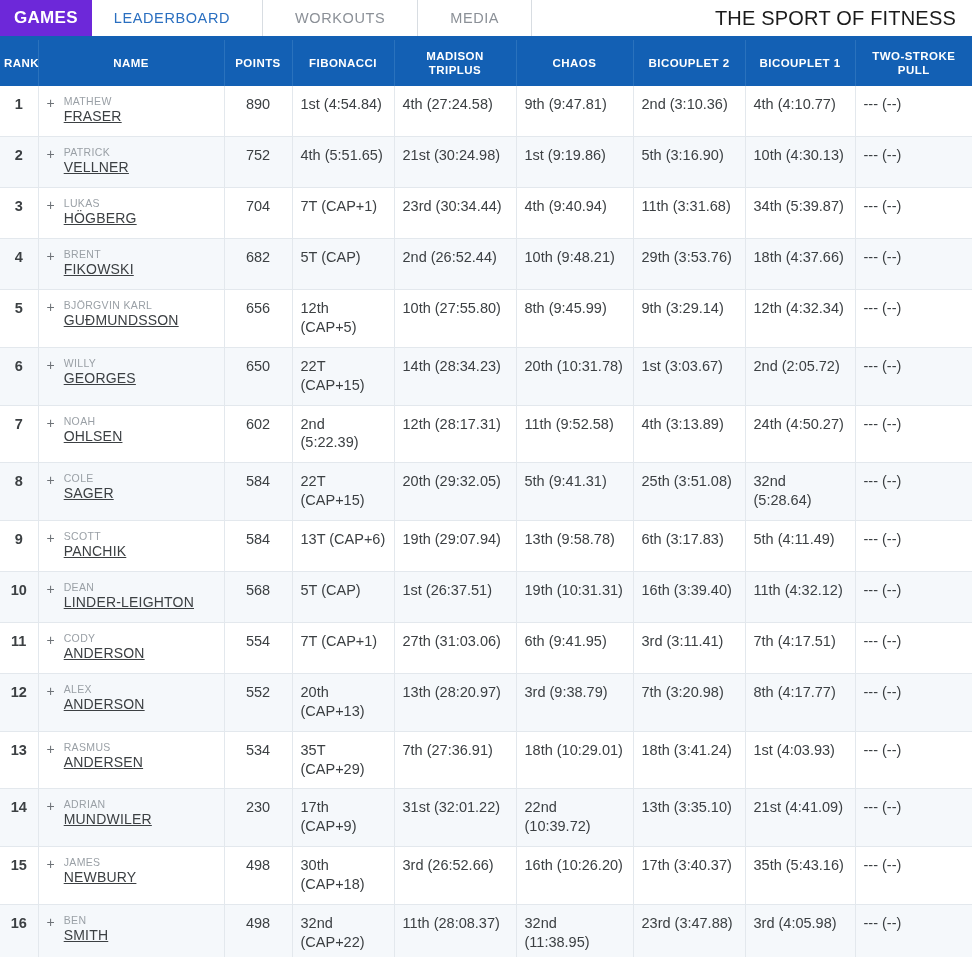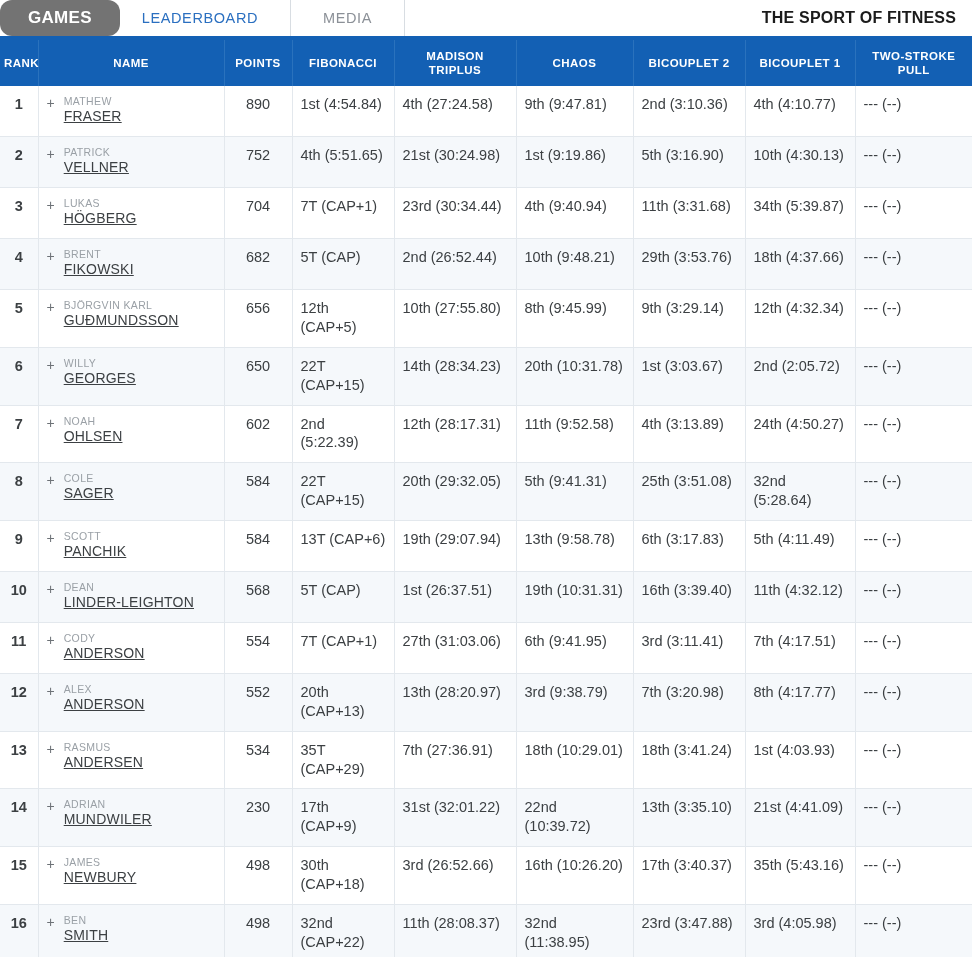--- a/index.html
+++ b/index.html
@@ -18,50 +18,49 @@
     display: flex;
     align-items: stretch;
     border-bottom: 4px solid #1360b4;
   }
   .nav-group {
     display: flex;
     align-items: stretch;
     border-right: 1px solid #d8dde2;
   }
   .tab-games {
-    background: #737373;
+    background: #6d28d9;
     color: #ffffff;
     font-weight: bold;
     font-size: 17px;
     letter-spacing: 0.3px;
     display: flex;
     align-items: center;
-    padding: 0 28px;
-    border-radius: 12px;
+    padding: 0 14px;
   }
   .tab {
     display: flex;
     align-items: center;
     padding: 0 32px;
     font-size: 14.5px;
     letter-spacing: 0.6px;
     color: #8b9097;
     border-left: 1px solid #d8dde2;
     white-space: nowrap;
   }
   .tab.first { border-left: none; padding-left: 22px; }
   .tab.active { color: #2a6fc0; }
   .brand {
     flex: 1;
     display: flex;
     align-items: center;
     justify-content: flex-end;
     padding-right: 16px;
-    font-size: 16px;
-    font-weight: bold;
+    font-size: 20px;
+    font-weight: normal;
     color: #1b1b1b;
     letter-spacing: 0.2px;
   }
 
   
   table.board {
     width: 972px;
     border-collapse: collapse;
     table-layout: fixed;
   }
@@ -146,20 +145,21 @@
   .cell-score { text-align: left; }
   .cell-two { text-align: left; color: #3c4043; }
 </style>
 </head>
 <body>
 
 <div class="topbar">
   <div class="nav-group">
     <div class="tab-games">GAMES</div>
     <div class="tab first active">LEADERBOARD</div>
+    <div class="tab">WORKOUTS</div>
     <div class="tab">MEDIA</div>
   </div>
   <div class="brand">THE SPORT OF FITNESS</div>
 </div>
 
 <table class="board">
   <colgroup>
     <col class="c-rank">
       <col class="c-name">
       <col class="c-pts">

